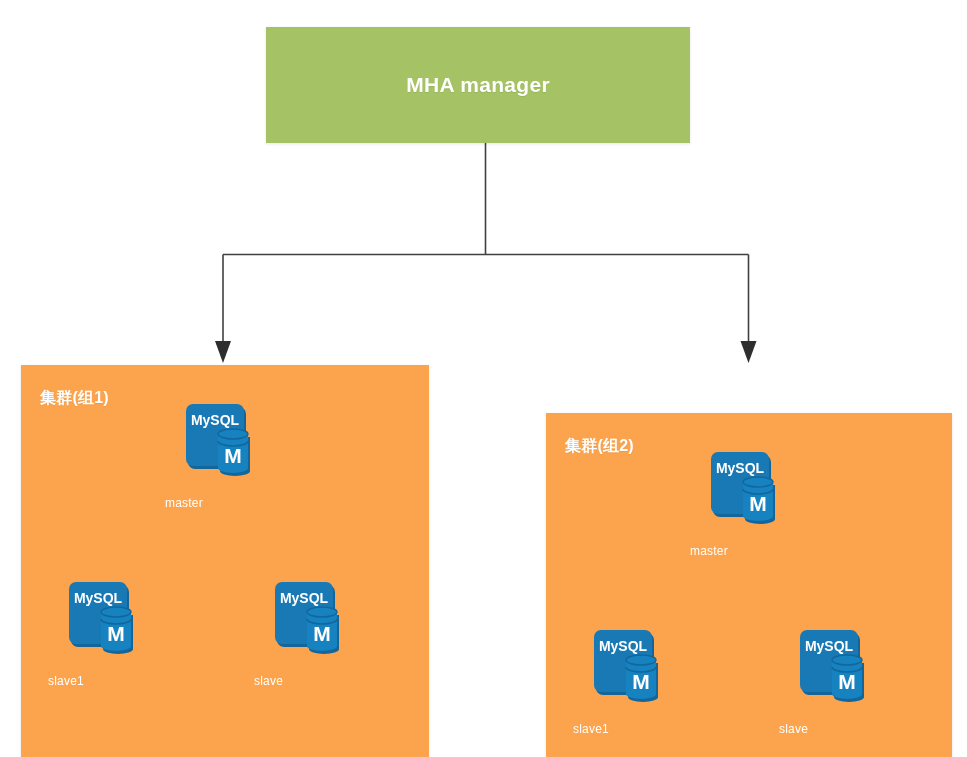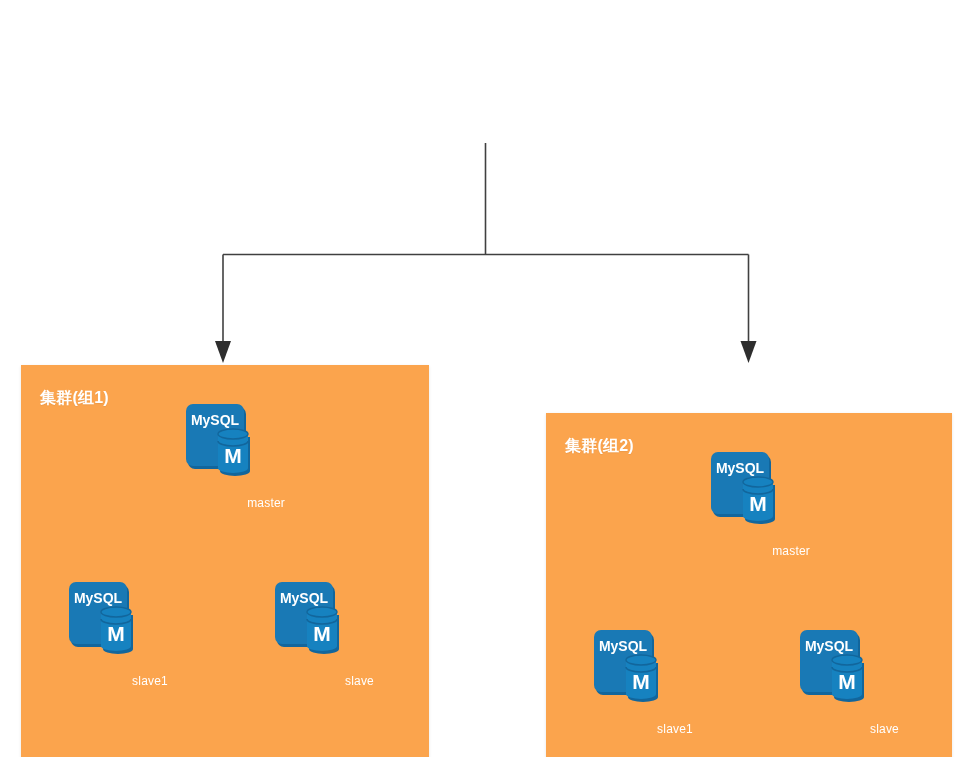--- a/index.html
+++ b/index.html
@@ -71,21 +71,21 @@
     font-size: 16px;
     font-weight: bold;
     letter-spacing: 0.2px;
     text-shadow: 0 1px 1px rgba(0,0,0,0.06);
   }
 
   
   .node {
     position: absolute;
     width: 120px;
-    text-align: right;
+    text-align: left;
   }
   .node-caption {
     margin-top: 9px;
     color: #ffffff;
     font-size: 12px;
     font-weight: normal;
     letter-spacing: 0.2px;
   }
 
   
@@ -98,20 +98,23 @@
     height: 84px;
     display: block;
     margin: 0 auto;
   }
 </style>
 </head>
 <body>
 
 <div id="canvas">
 
+  <div class="manager-box">
+    <span class="manager-label">MHA manager</span>
+  </div>
 
   <svg id="connectors" viewBox="0 0 967 757" width="967" height="757">
     <g stroke="#404040" stroke-width="1.6" fill="none">
 
       <path d="M485.5 143 L485.5 254.5"></path>
 
       <path d="M223 254.5 L748.5 254.5"></path>
 
       <path d="M223 254.5 L223 345"></path>
 

